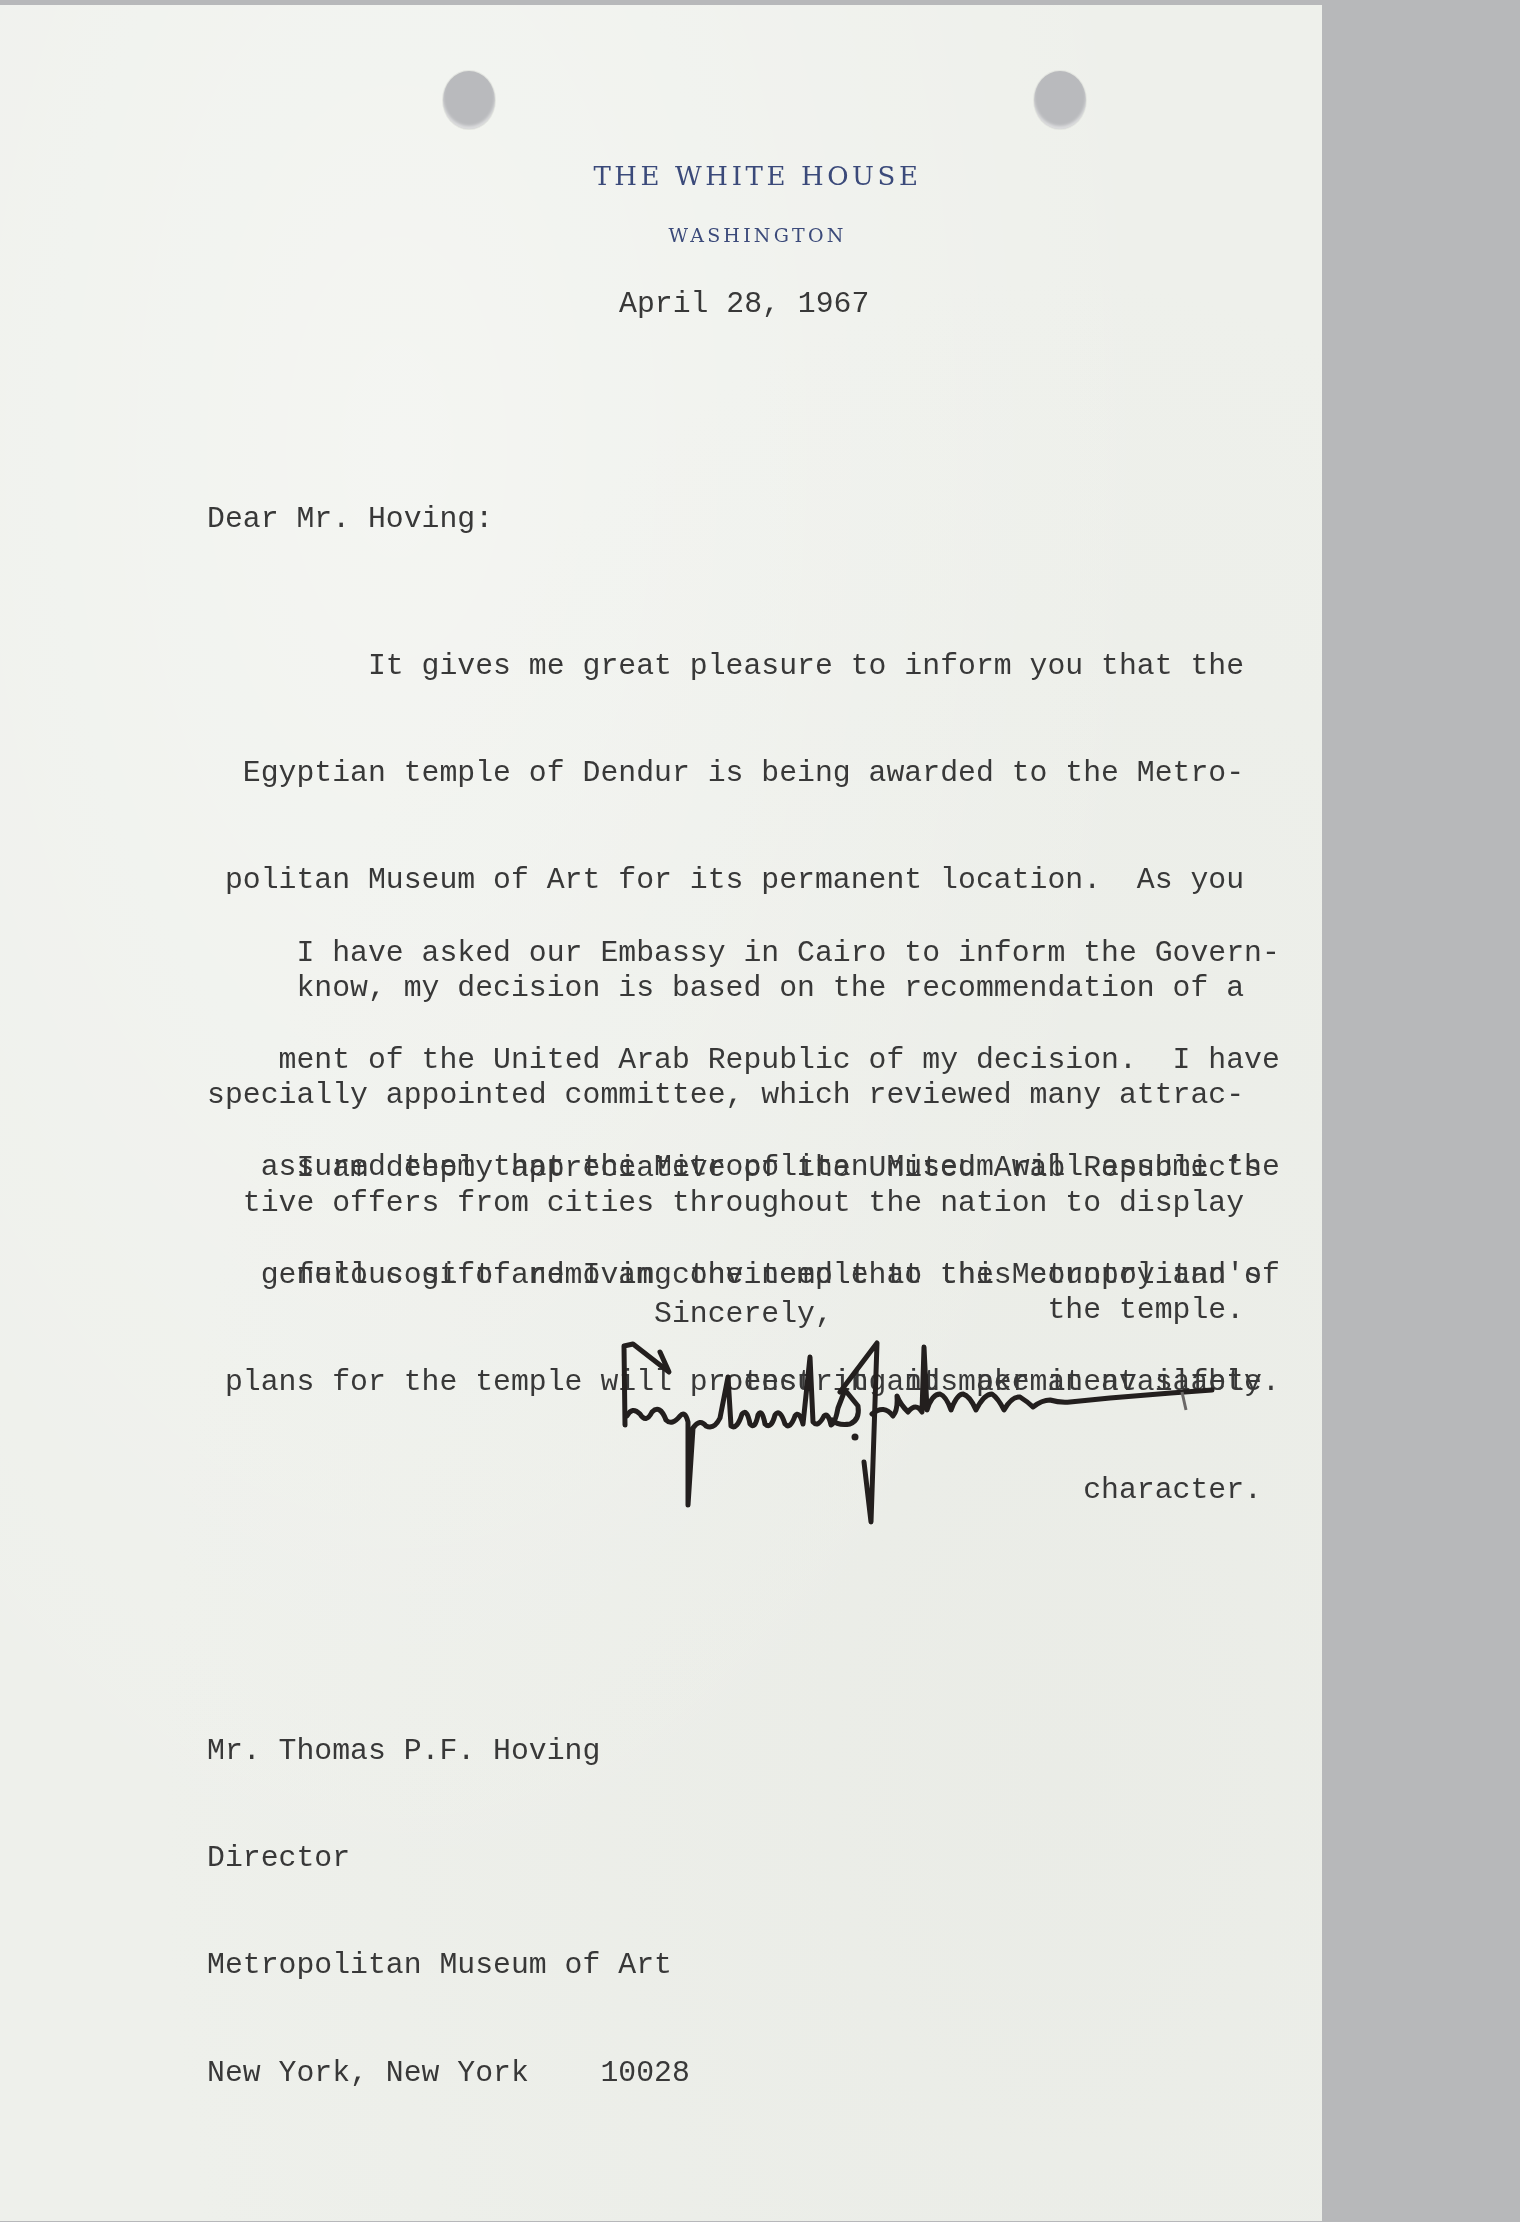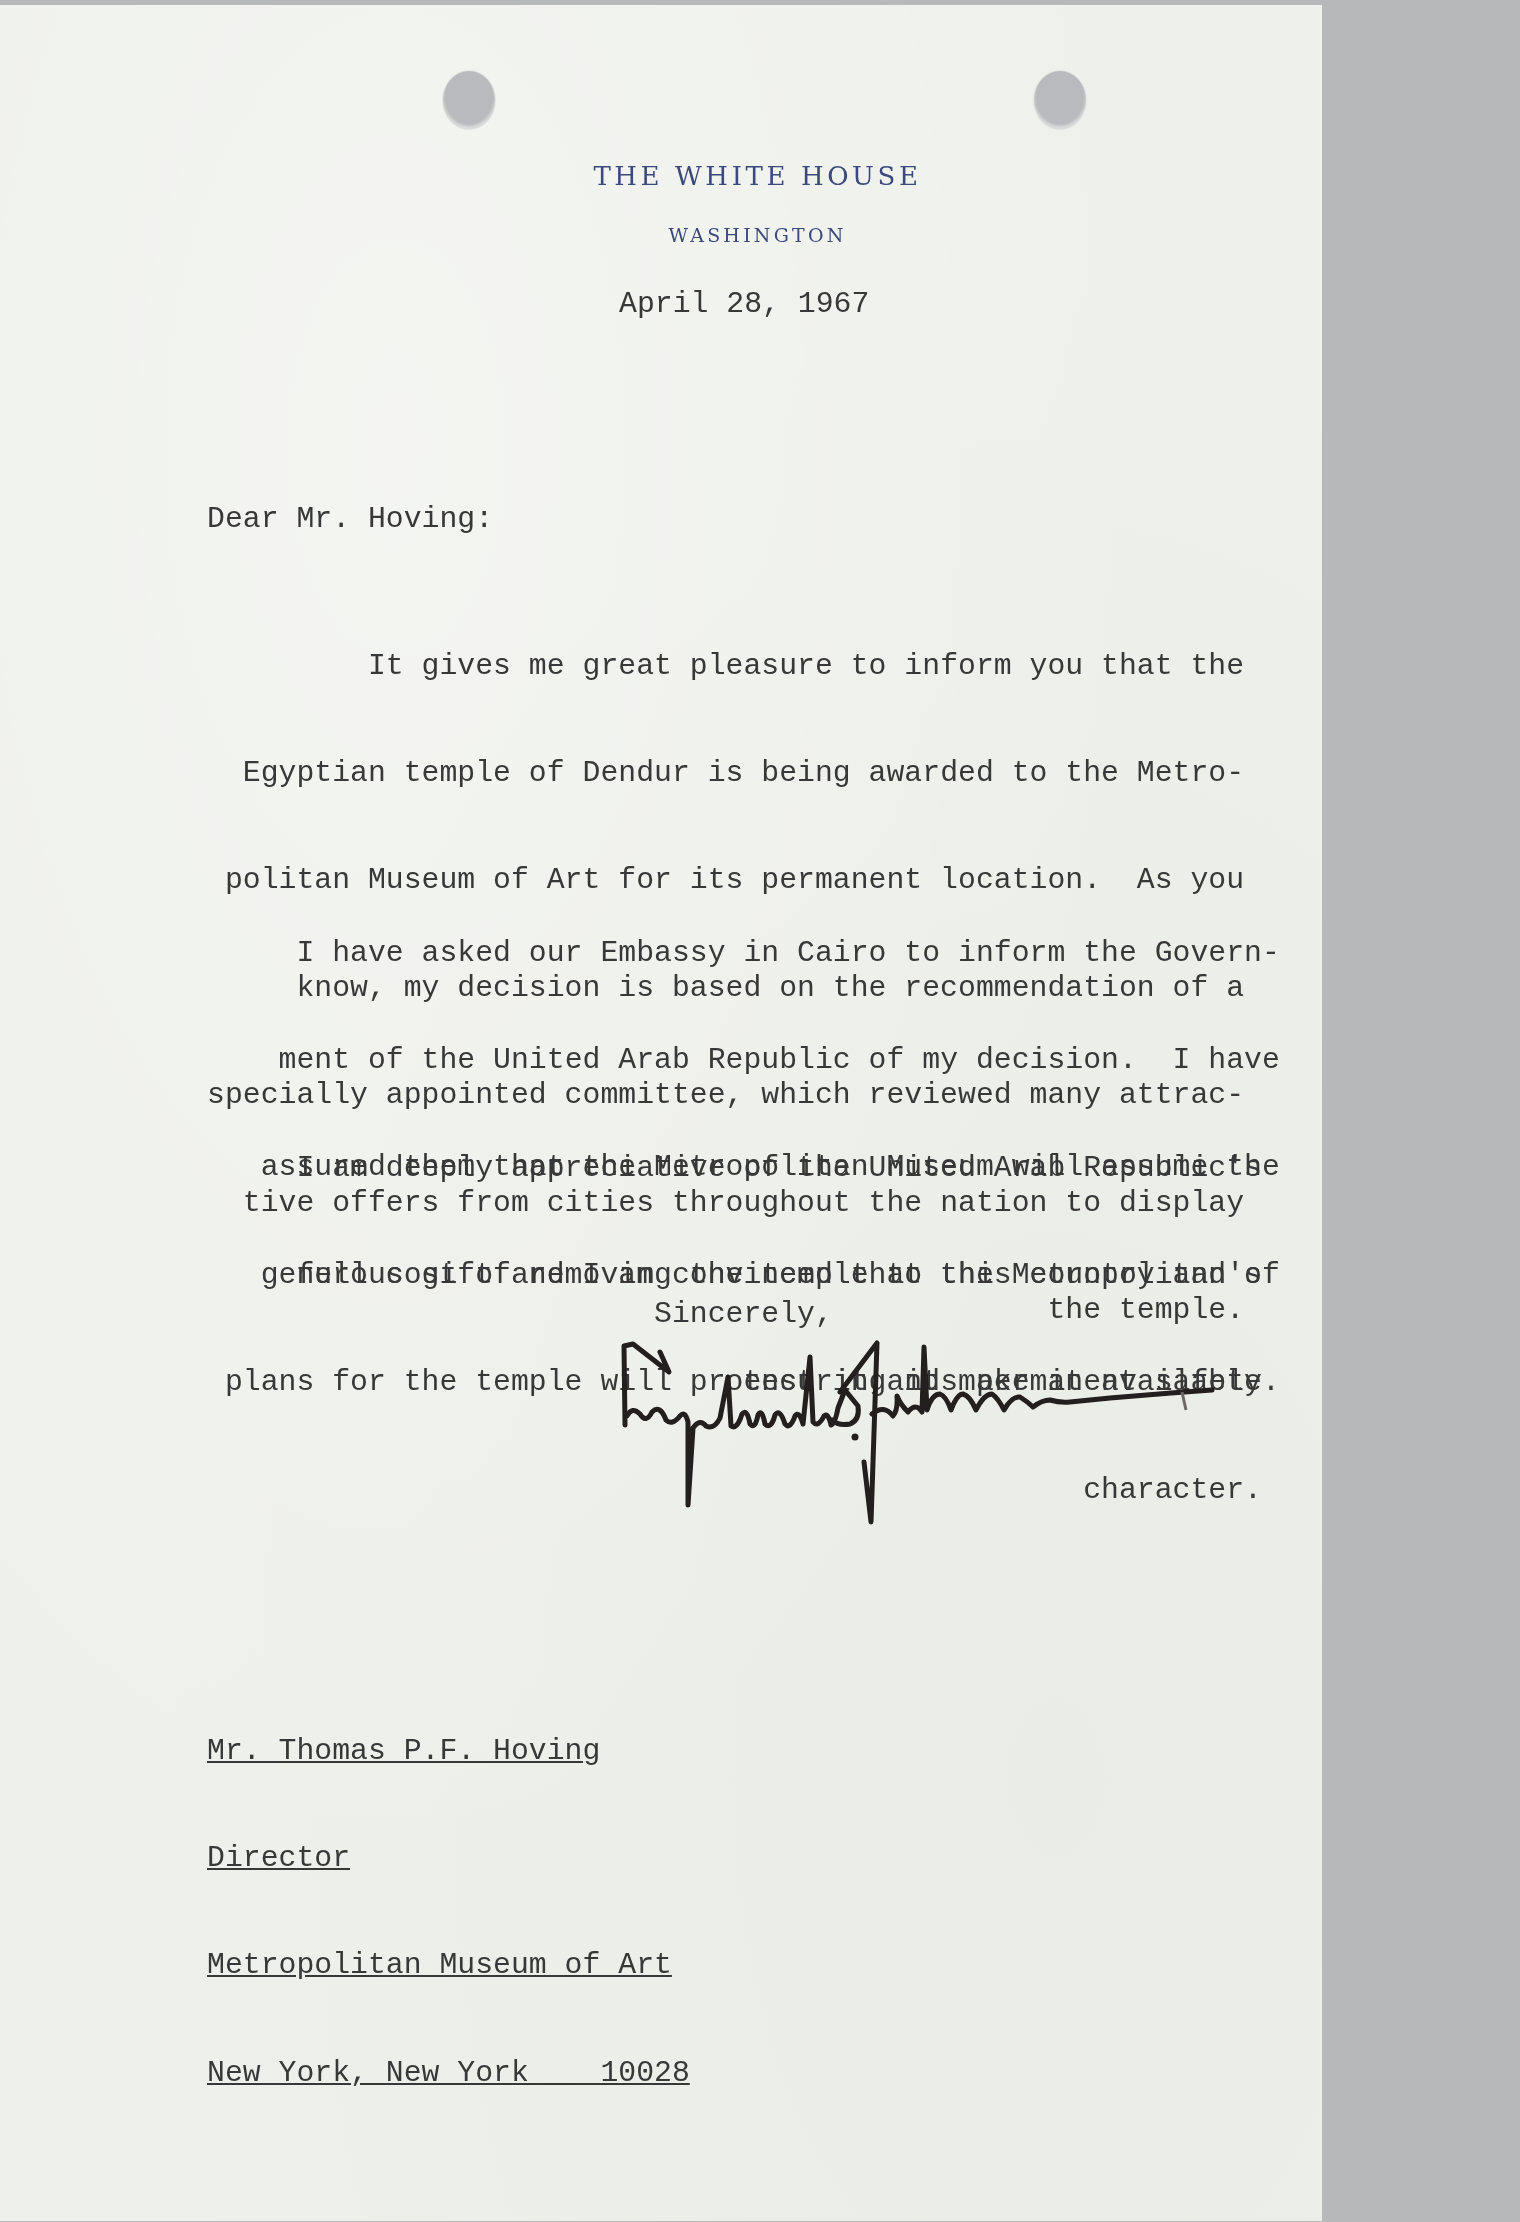--- a/index.html
+++ b/index.html
@@ -39,21 +39,21 @@
   }
   .date { left: 619px; top: 282px; }
   .salutation { left: 207px; top: 497px; }
   .para { left: 207px; }
   .para .line { display: block; height: 35.8px; text-align: right; }
   .p1 { top: 572px; }
   .p2 { top: 859px; }
   .p3 { top: 1074px; }
   .closing { left: 654px; top: 1292px; }
   .address { left: 207px; top: 1657px; }
-  .address .line { display: block; height: 35.8px; text-decoration: underline; }
+  .address .line { display: block; height: 35.8px; }
   .signature { position: absolute; left: 600px; top: 1330px; width: 640px; height: 210px; }
 </style>
 </head>
 <body>
 
 <div class="paper">
   <div class="punch-hole" style="left:443px; top:66px;"></div>
   <div class="punch-hole" style="left:1034px; top:66px;"></div>
 
   <div class="letterhead lh-title">THE WHITE HOUSE</div>

